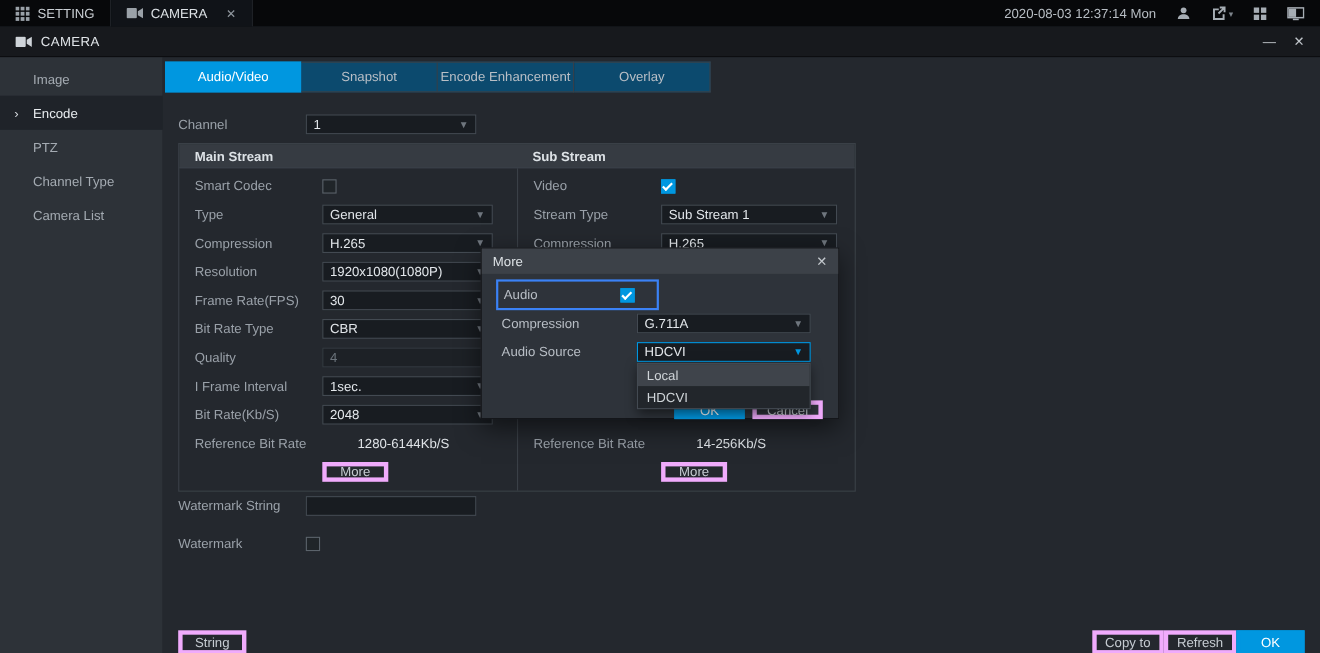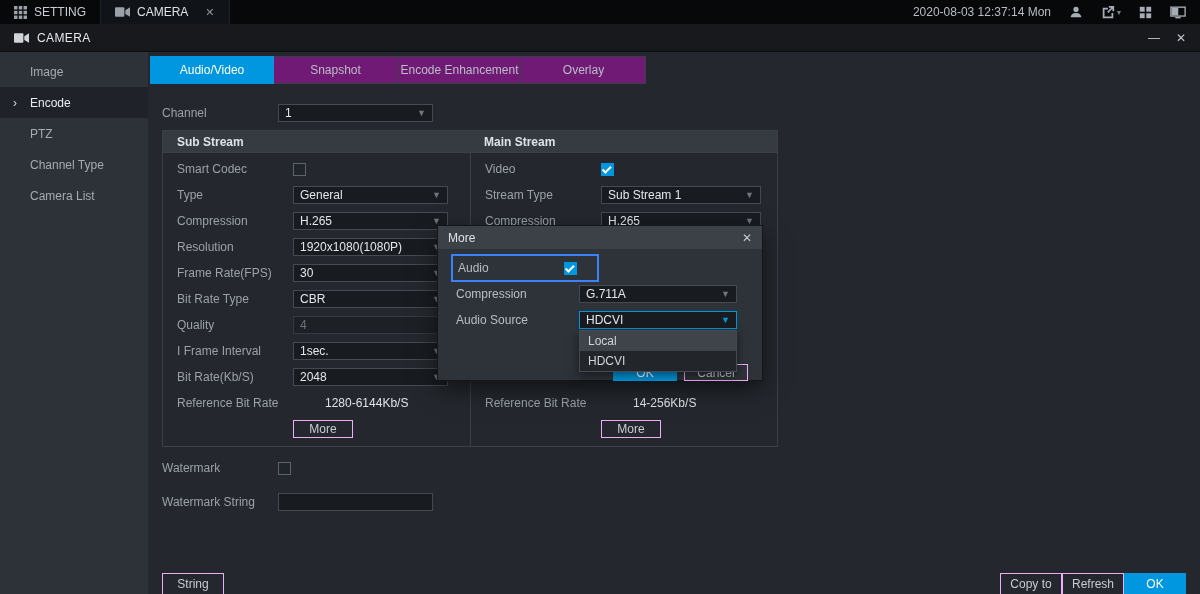--- a/index.html
+++ b/index.html
@@ -32,21 +32,21 @@
   .side-item { height:31px; display:flex; align-items:center; padding-left:30px;
     color:#a4abb2; position:relative; cursor:default; }
   .side-item.selected { background:#1f2329; color:#e8ecef; }
   .side-item .chev { position:absolute; left:13px; font-size:12px; color:#d6dade; }
 
   .content { flex:1; background:#24282e; position:relative; }
 
   
   .tabs { display:flex; margin:4px 0 0 2px; }
   .tab { width:124px; height:28px; display:flex; align-items:center; justify-content:center;
-    border:1px solid #3a4047; border-left:none; color:#b9bfc6; background:#701a75; cursor:default; }
+    border:1px solid #3a4047; border-left:none; color:#b9bfc6; background:#0c4a6e; cursor:default; }
   .tab:first-child { border-left:1px solid #3a4047; }
   .tab.active { background:#0097e0; border-color:#0097e0; color:#fff; }
 
   
   .form { padding:20px 0 0 14px; }
   .frow { display:flex; align-items:center; height:18px; margin-bottom:8px; }
   .flabel { width:116px; color:#9aa1a9; }
   .select { width:155px; height:18px; background:#181c21; border:1px solid #434a52;
     display:flex; align-items:center; padding:0 6px; color:#e3e7eb; cursor:default; }
   .select .val { flex:1; white-space:nowrap; overflow:hidden; }
@@ -71,21 +71,21 @@
   .checkbox.checked { background:#0097e0; border-color:#0097e0; }
   .checkbox.checked::after { content:""; width:7px; height:3px; border-left:2px solid #fff;
     border-bottom:2px solid #fff; transform:rotate(-45deg) translate(0,-1px); display:block; }
 
   .field-disabled { width:155px; height:18px; background:#1d2126; border:1px solid #343a41;
     color:#6b737b; display:flex; align-items:center; padding:0 6px; }
   .text-input { width:155px; height:18px; background:#181c21; border:1px solid #434a52;
     color:#e3e7eb; padding:0 6px; font:inherit; }
 
   .btn { height:18px; min-width:60px; padding:0 8px; background:transparent;
-    border:1px solid #f0abfc; color:#c6ccd2; display:inline-flex; align-items:center;
+    border:4px solid #f0abfc; color:#c6ccd2; display:inline-flex; align-items:center;
     justify-content:center; font:inherit; cursor:default; }
   .btn.blue { background:#0097e0; border-color:#0097e0; color:#fff; }
 
   .footer-left { position:absolute; left:14px; top:521px; }
   .footer-right { position:absolute; right:14px; top:521px; display:flex; }
   .footer-right .btn, .footer-left .btn { height:22px; min-width:62px; }
 
   
   .dialog { position:absolute; left:437px; top:225px; width:326px; height:156px;
     background:#2e333a; border:1px solid #14161a; box-shadow:0 8px 22px rgba(0,0,0,.55); z-index:40; }
@@ -218,22 +218,22 @@
       <div class="frow">
         <span class="flabel">Channel</span>
         <div class="select">
           <span class="val">1</span>
           <span class="arr">▼</span>
         </div>
       </div>
 
       <div class="stable">
         <div class="thead">
+          <div class="thcell">Main Stream</div>
           <div class="thcell">Sub Stream</div>
-          <div class="thcell">Main Stream</div>
         </div>
         <div class="tbody">
 
           <div class="tcol">
             <div class="trow">
               <span class="flabel">Smart Codec</span>
               <span class="checkbox"></span>
             </div>
             <div class="trow">
               <span class="flabel">Type</span>
@@ -331,27 +331,27 @@
               <span class="plainval">14-256Kb/S</span>
             </div>
             <div class="trow">
               <span class="flabel"></span>
               <button class="btn">More</button>
             </div>
           </div>
         </div>
       </div>
 
+      <div class="frow" style="height:26px;">
+        <span class="flabel">Watermark String</span>
+        <input class="text-input" value="" style="">
+      </div>
       <div class="frow" style="margin-top:8px; height:26px;">
         <span class="flabel">Watermark</span>
         <span class="checkbox"></span>
-      </div>
-      <div class="frow" style="height:26px;">
-        <span class="flabel">Watermark String</span>
-        <input class="text-input" value="" style="">
       </div>
 
     </div>
 
     <div class="footer-left">
       <button class="btn">String</button>
     </div>
     <div class="footer-right">
       <button class="btn">Copy to</button>
       <button class="btn">Refresh</button>

